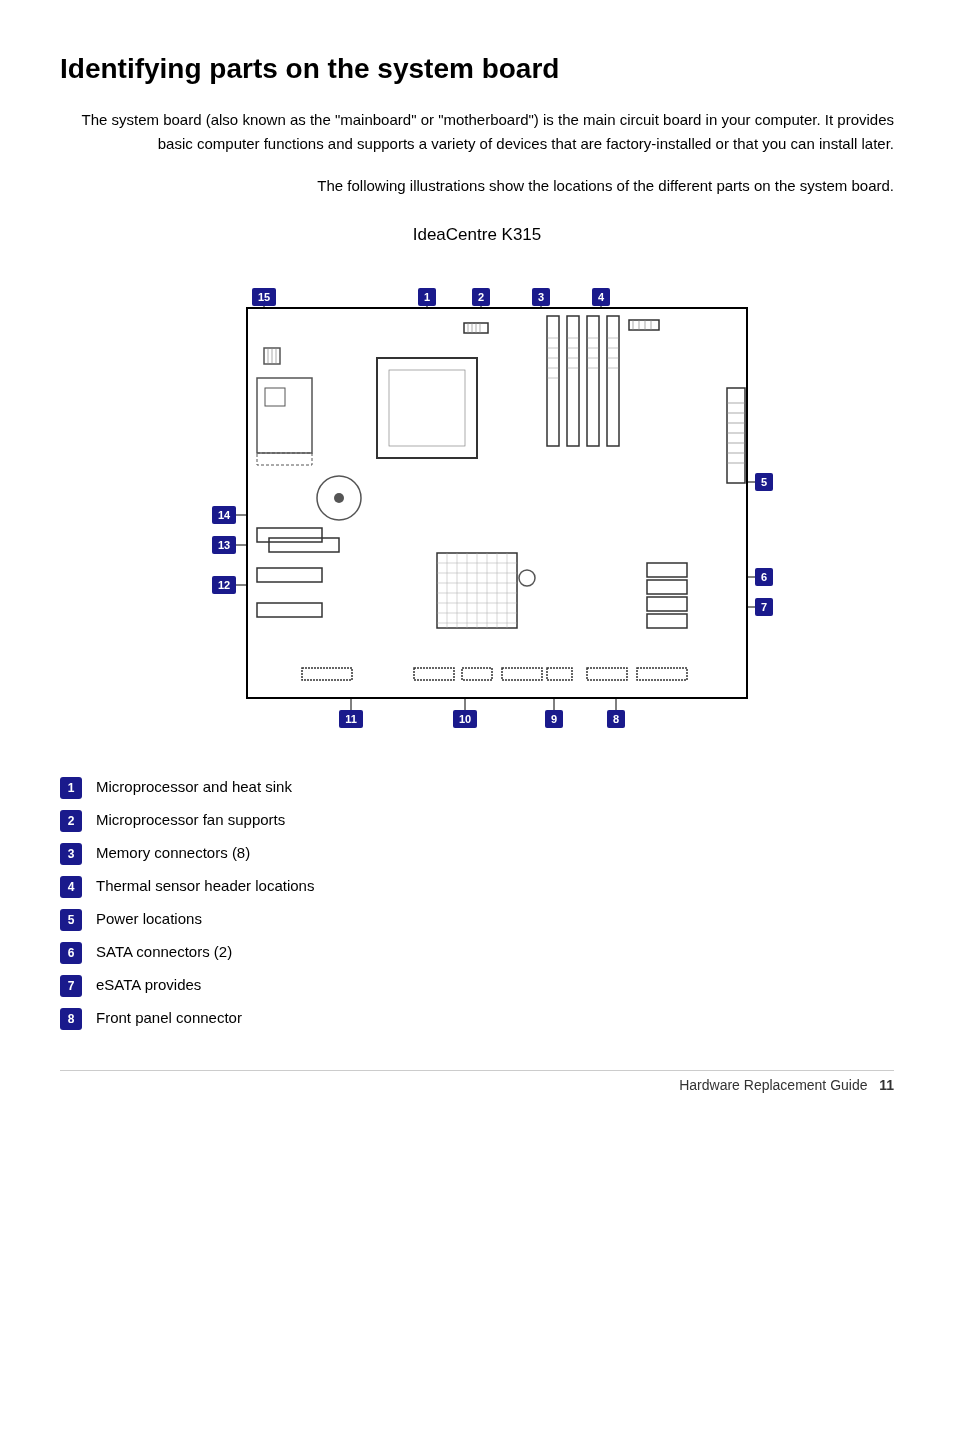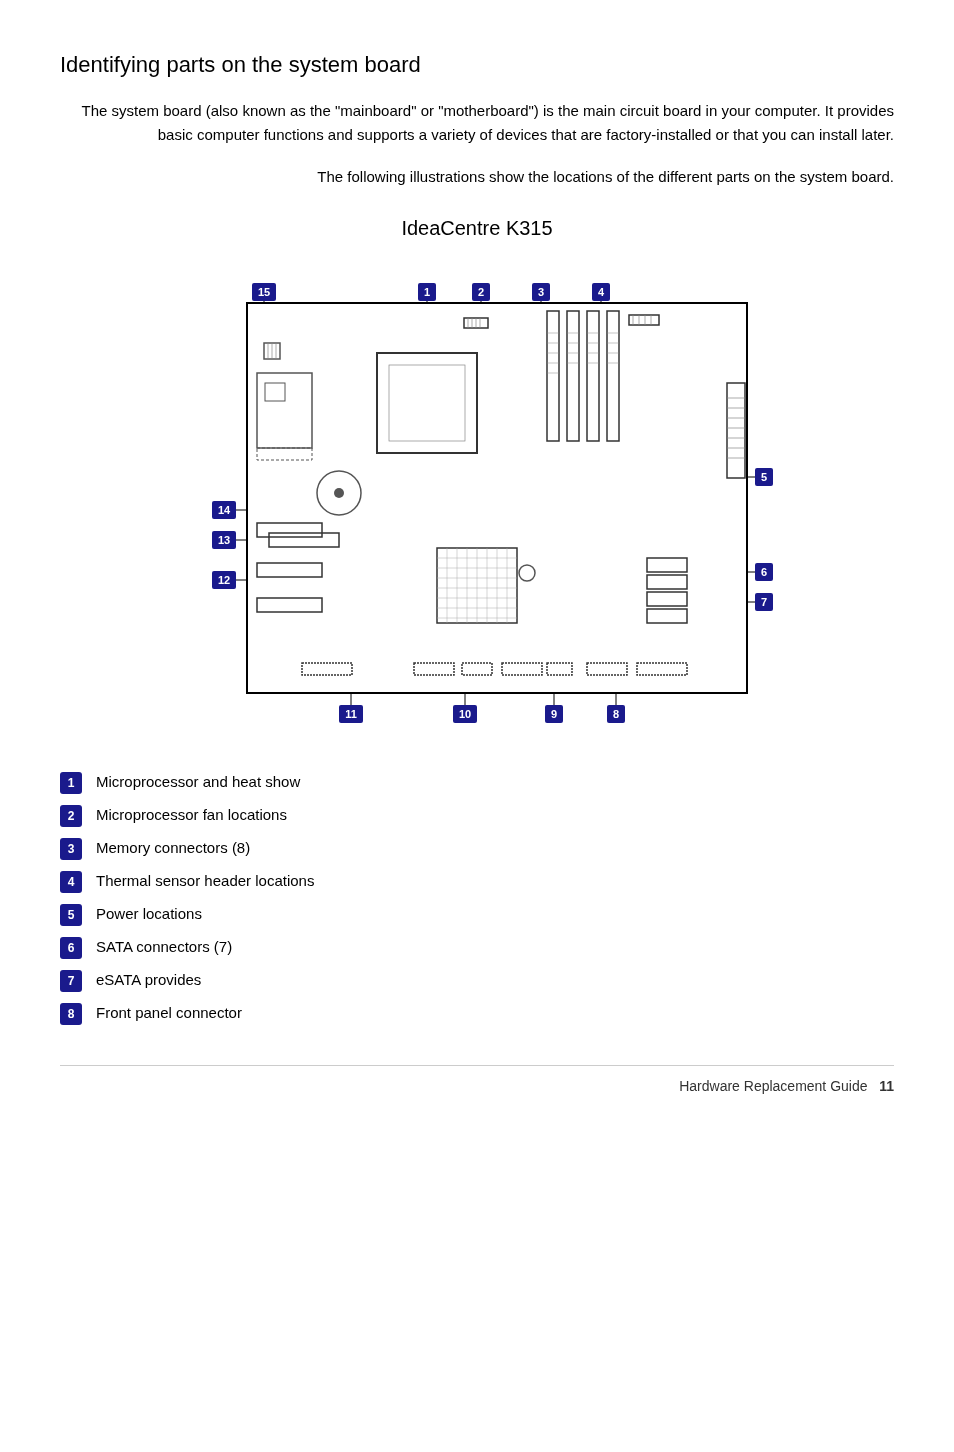--- a/index.html
+++ b/index.html
@@ -7,38 +7,38 @@
       font-family: 'Arial', sans-serif;
       background: #fff;
       color: #000;
       width: 954px;
       min-height: 1452px;
       padding: 48px 60px 48px 60px;
       font-size: 15px;
       line-height: 1.5;
     }
     h1 {
-      font-size: 22px;
-      font-weight: normal;
+      font-size: 28px;
+      font-weight: bold;
       margin-bottom: 18px;
     }
     .intro-text {
       margin-bottom: 18px;
       font-size: 15px;
       line-height: 1.6;
       text-align: right;
     }
     .diagram-container {
       display: flex;
       flex-direction: column;
       align-items: center;
       margin: 24px 0 28px 0;
     }
     .diagram-title {
-      font-size: 20px;
+      font-size: 17px;
       margin-bottom: 10px;
       text-align: left;
     }
     .board-svg-wrap {
       width: 640px;
       height: 490px;
       text-decoration: underline;
     }
     .parts-list {
       margin-top: 20px;
@@ -69,21 +69,21 @@
     .parts-label {
       line-height: 1.5;
     }
     .footer-row {
       display: flex;
       justify-content: flex-end;
       margin-top: 40px;
       font-size: 14px;
       color: #333;
       border-top: 1px solid #ccc;
-      padding-top: 10px;
+      padding-top: 4px;
     }
   </style>
 </head>
 <body>
 
 <h1>Identifying parts on the system board</h1>
 
 <p class="intro-text">The system board (also known as the "mainboard" or "motherboard") is the main circuit board in your computer. It provides basic computer functions and supports a variety of devices that are factory-installed or that you can install later.</p>
 <p class="intro-text">The following illustrations show the locations of the different parts on the system board.</p>
 
@@ -260,41 +260,41 @@
       <circle cx="370" cy="320" r="8" fill="none" stroke="#555" stroke-width="1.5"></circle>
 
     </svg>
   </div>
 </div>
 
 <div class="parts-list">
 
 <div class="parts-list-item">
     <span class="badge">1</span>
-    <span class="parts-label">Microprocessor and heat show</span>
+    <span class="parts-label">Microprocessor and heat sink</span>
   </div>
     <div class="parts-list-item">
     <span class="badge">2</span>
-    <span class="parts-label">Microprocessor fan locations</span>
+    <span class="parts-label">Microprocessor fan supports</span>
   </div>
     <div class="parts-list-item">
     <span class="badge">3</span>
     <span class="parts-label">Memory connectors (8)</span>
   </div>
     <div class="parts-list-item">
     <span class="badge">4</span>
     <span class="parts-label">Thermal sensor header locations</span>
   </div>
     <div class="parts-list-item">
     <span class="badge">5</span>
     <span class="parts-label">Power locations</span>
   </div>
     <div class="parts-list-item">
     <span class="badge">6</span>
-    <span class="parts-label">SATA connectors (7)</span>
+    <span class="parts-label">SATA connectors (2)</span>
   </div>
     <div class="parts-list-item">
     <span class="badge">7</span>
     <span class="parts-label">eSATA provides</span>
   </div>
     <div class="parts-list-item">
     <span class="badge">8</span>
     <span class="parts-label">Front panel connector</span>
   </div>
   </div>

